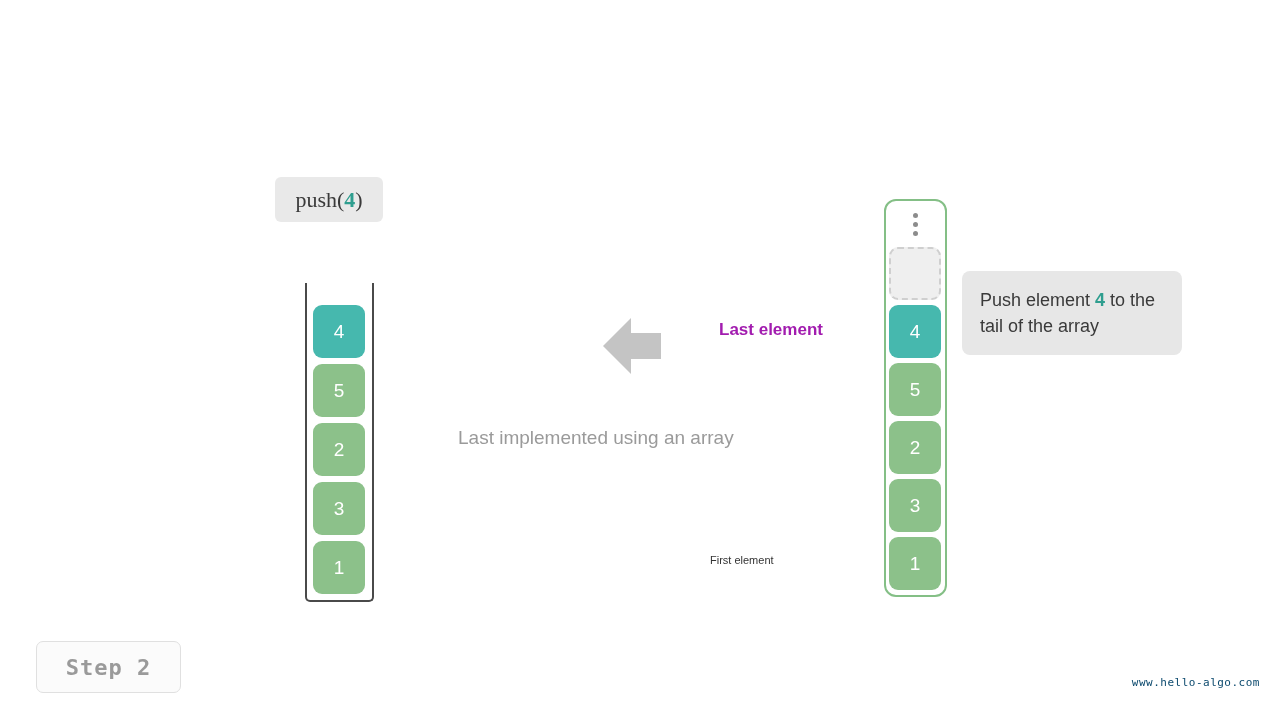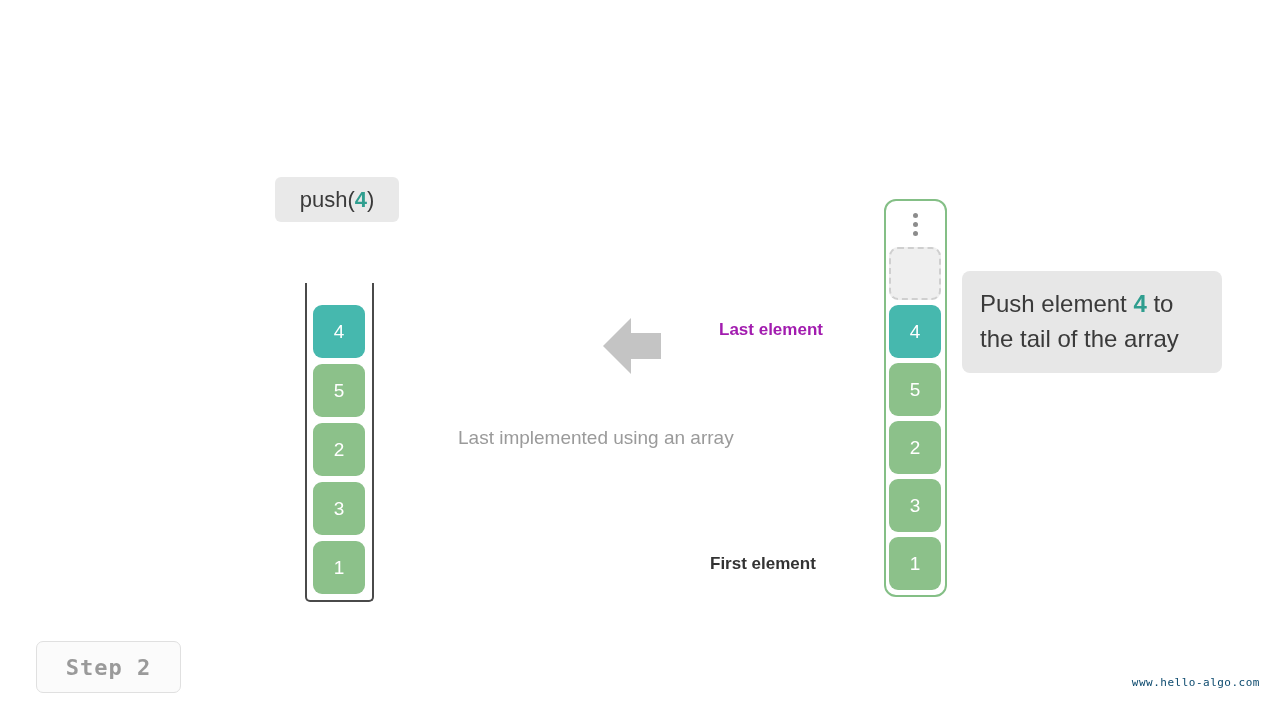--- a/index.html
+++ b/index.html
@@ -14,28 +14,28 @@
     overflow: hidden;
     font-family: "Liberation Sans", sans-serif;
     -webkit-font-smoothing: antialiased;
   }
 
   
   #op-label {
     position: absolute;
     left: 275px;
     top: 177px;
-    width: 124px;
+    width: 108px;
     height: 45px;
     background: #e9e9e9;
     border-radius: 6px;
     display: flex;
     align-items: center;
     justify-content: center;
-    font-family: Liberation Sans, sans-serif;
+    font-family: Liberation Serif, serif;
     font-size: 22px;
     color: #3a3a3a;
     letter-spacing: 0px;
   }
   #op-label .arg {
     color: #2f9e8f;
     font-weight: bold;
   }
 
   
@@ -97,22 +97,22 @@
     top: 320px;
     font-size: 17px;
     font-weight: bold;
     color: #a21caf;
     white-space: nowrap;
   }
   #label-first {
     position: absolute;
     left: 710px;
     top: 554px;
-    font-size: 17px;
-    font-weight: bold;
+    font-size: 11px;
+    font-weight: normal;
     color: #333333;
     white-space: nowrap;
   }
   #caption {
     position: absolute;
     left: 458px;
     top: 427px;
     font-size: 19px;
     color: #9a9a9a;
     white-space: nowrap;
@@ -155,26 +155,26 @@
     display: flex;
     flex-direction: column;
     gap: 5px;
   }
 
   
   #tooltip {
     position: absolute;
     left: 962px;
     top: 271px;
-    width: 260px;
+    width: 220px;
     padding: 16px 18px;
     box-sizing: border-box;
     background: #e7e7e7;
     border-radius: 8px;
-    font-size: 24px;
+    font-size: 18px;
     line-height: 1.45;
     color: #3a3a3a;
   }
   #tooltip .hl {
     color: #2f9e8f;
     font-weight: bold;
   }
 
   
   #step-badge {

